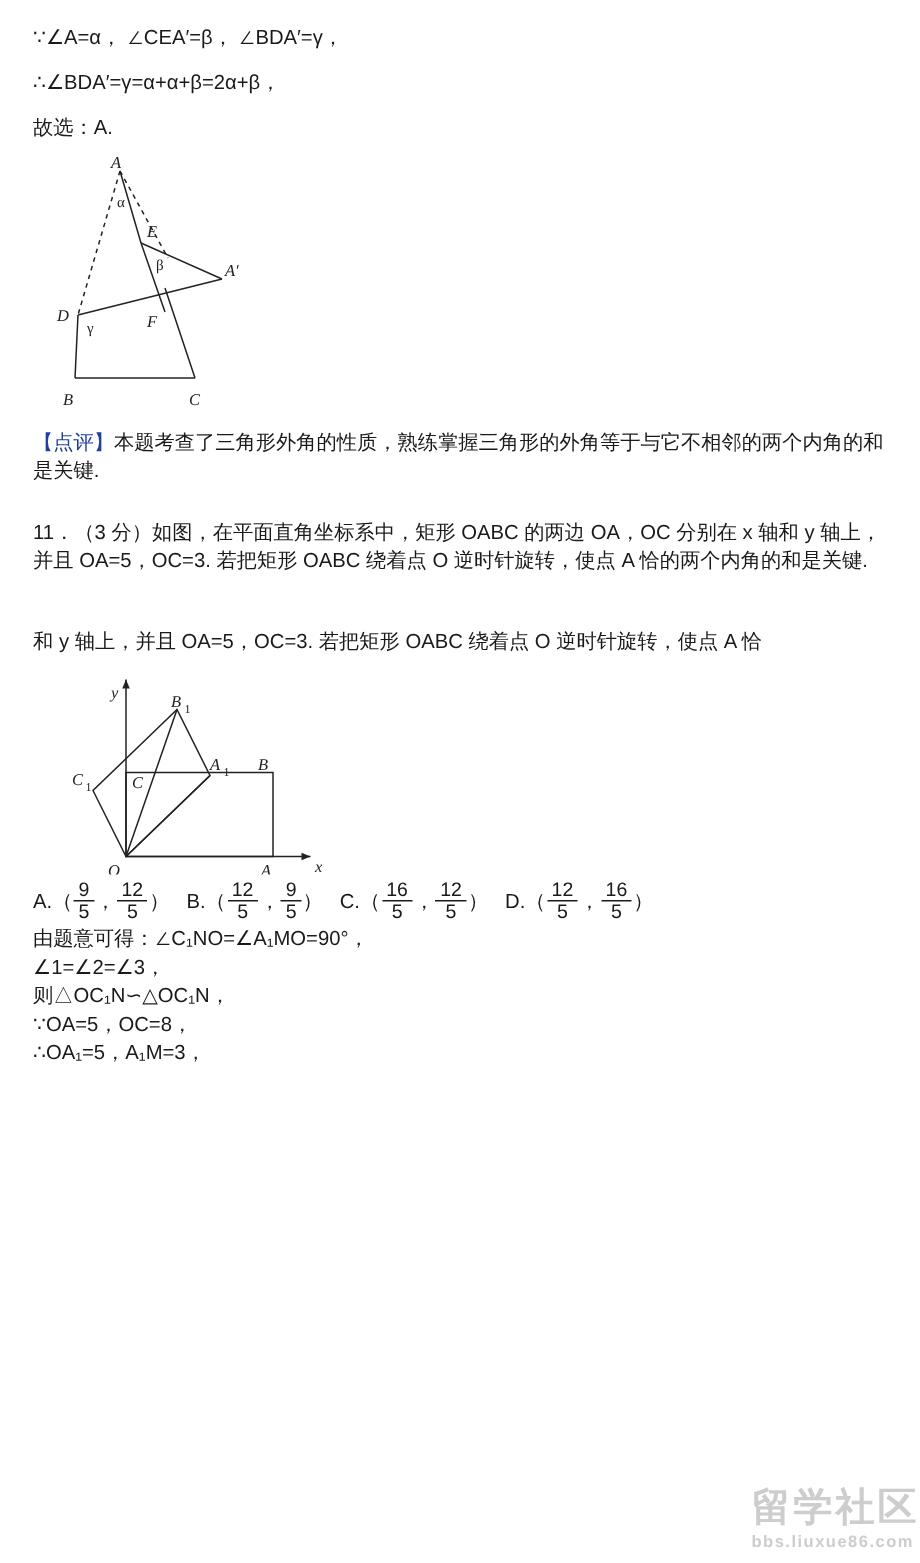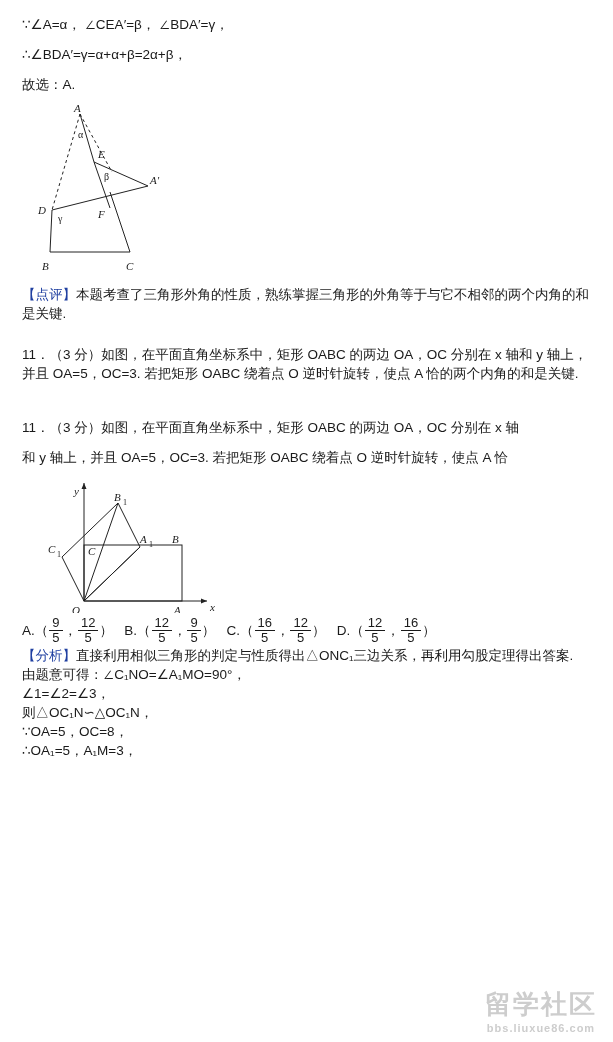--- a/index.html
+++ b/index.html
@@ -60,23 +60,23 @@
     padding: 0 3px;
     font-size: 13px;
   }
   .frac .den {
     display: block;
     padding: 0 3px;
     font-size: 13px;
   }
   .watermark {
     position: absolute;
-    right: 16px;
+    right: 0;
     bottom: 8px;
-    text-align: center;
+    text-align: left;
     color: #c8c8c8;
     user-select: none;
   }
   .watermark .wm-main {
     font-size: 26px;
     font-weight: bold;
     letter-spacing: 2px;
     color: #cdcdcd;
   }
   .watermark .wm-sub {
@@ -135,21 +135,20 @@
   </div>
 
   <div class="spacer-md"></div>
 
   <div class="para">
     <span>11．（3 分）如图，在平面直角坐标系中，矩形 OABC 的两边 OA，OC 分别在 x 轴和 y 轴上，并且 OA=5，OC=3. 若把矩形 OABC 绕着点 O 逆时针旋转，使点 A 恰的两个内角的和是关键.</span>
   </div>
 
   <div class="spacer-lg"></div>
 
-  <div class="line">11．（3 分）如图，在平面直角坐标系中，矩形 OABC 的两边 OA，OC 分别在 x 轴</div>
   <div class="line">和 y 轴上，并且 OA=5，OC=3. 若把矩形 OABC 绕着点 O 逆时针旋转，使点 A 恰</div>
 
   <div class="figure-wrap">
     <svg width="210" height="140" viewBox="0 0 210 140">
 
       <line x1="62" y1="128" x2="185" y2="128" stroke="#222" stroke-width="1"></line>
       <polygon points="185,128 179,125.5 179,130.5" fill="#222"></polygon>
       <line x1="62" y1="128" x2="62" y2="10" stroke="#222" stroke-width="1"></line>
       <polygon points="62,10 59.5,16 64.5,16" fill="#222"></polygon>
 
@@ -186,23 +185,20 @@
     &nbsp;
     <span>
       <span>C.</span><span>（</span><span class="frac"><span class="num">16</span><span class="den">5</span></span><span>，</span><span class="frac"><span class="num">12</span><span class="den">5</span></span><span>）</span>
     </span>
     &nbsp;
     <span>
       <span>D.</span><span>（</span><span class="frac"><span class="num">12</span><span class="den">5</span></span><span>，</span><span class="frac"><span class="num">16</span><span class="den">5</span></span><span>）</span>
     </span>
   </div>
 
-  <div class="para">
-    <span class="tag">【分析】</span><span>直接利用相似三角形的判定与性质得出△ONC₁三边关系，再利用勾股定理得出答案.</span>
-  </div>
 
   <div class="para">
     <div>由题意可得：∠C₁NO=∠A₁MO=90°，</div>
     <div>∠1=∠2=∠3，</div>
     <div>则△OC₁N∽△OC₁N，</div>
     <div>∵OA=5，OC=8，</div>
     <div>∴OA₁=5，A₁M=3，</div>
   </div>
 
   <div class="watermark">

